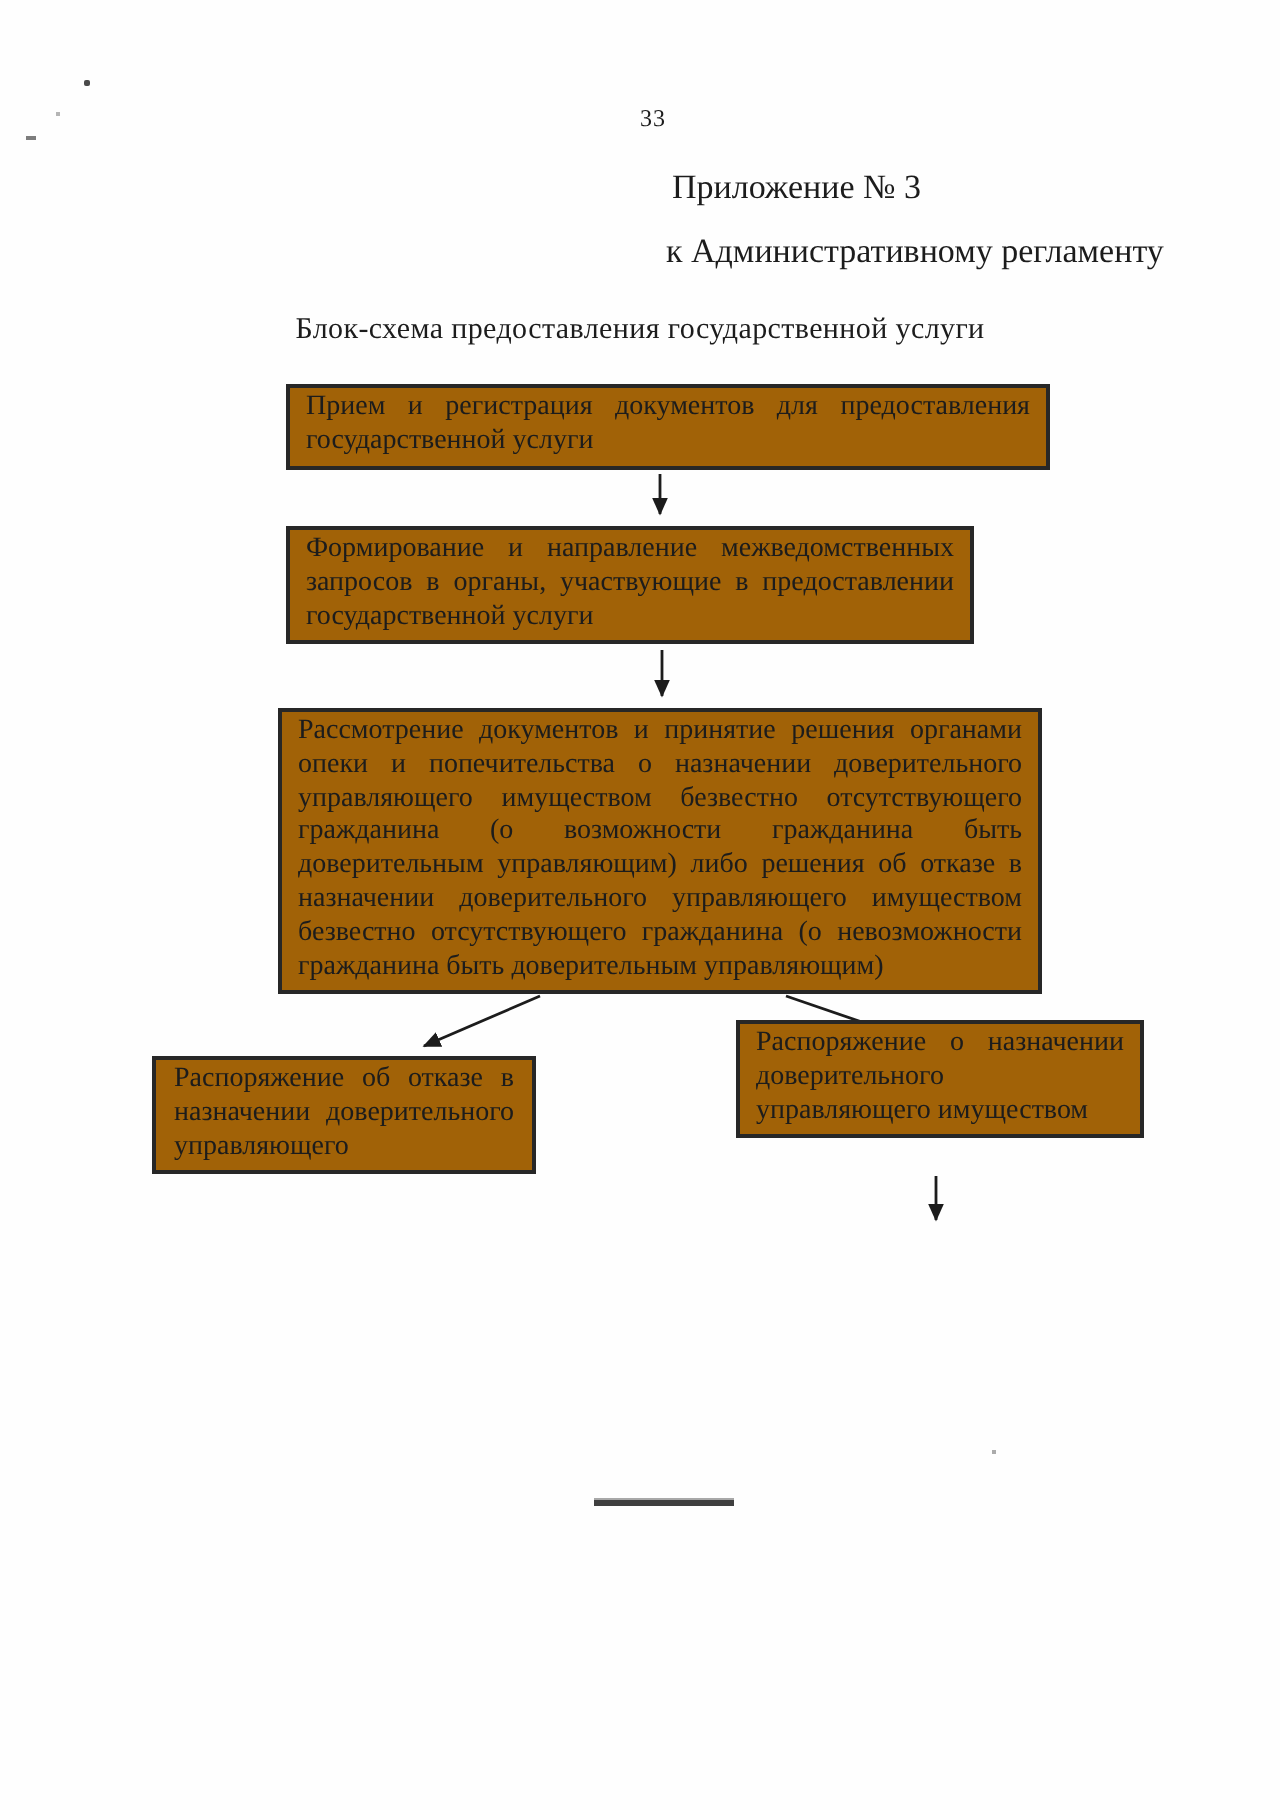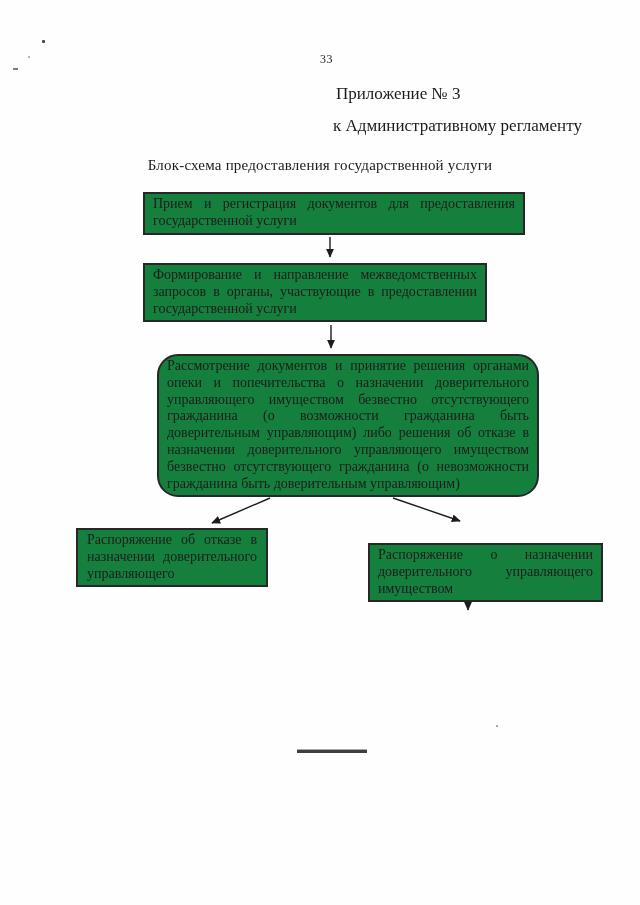--- a/index.html
+++ b/index.html
@@ -36,31 +36,31 @@
     top: 157px;
     text-align: center;
     font-size: 15px;
     font-weight: normal;
     letter-spacing: 0.2px;
   }
   .fbox {
     position: absolute;
     box-sizing: border-box;
     border: 2px solid #272727;
-    background: #15803d;
+    background: #a16207;
     padding: 2px 8px 3px 8px;
     font-size: 14px;
     line-height: 16.8px;
     text-align: justify;
   }
   .fbox-1 { left: 143px; top: 192px; width: 382px; }
   .fbox-2 { left: 143px; top: 263px; width: 344px; }
-  .fbox-3 { left: 157px; top: 354px; width: 382px; border-radius: 21px; }
+  .fbox-3 { left: 139px; top: 354px; width: 382px; }
   .fbox-4 { left: 76px;  top: 528px; width: 192px; padding-left: 9px; padding-right: 9px; }
-  .fbox-5 { left: 368px; top: 543px; width: 235px; }
+  .fbox-5 { left: 368px; top: 510px; width: 204px; }
   .fbox-6 { left: 368px; top: 616px; width: 219px; }
   .arrows {
     position: absolute;
     left: 0;
     top: 0;
     pointer-events: none;
   }
   .footer-rule {
     position: absolute;
     left: 297px;

